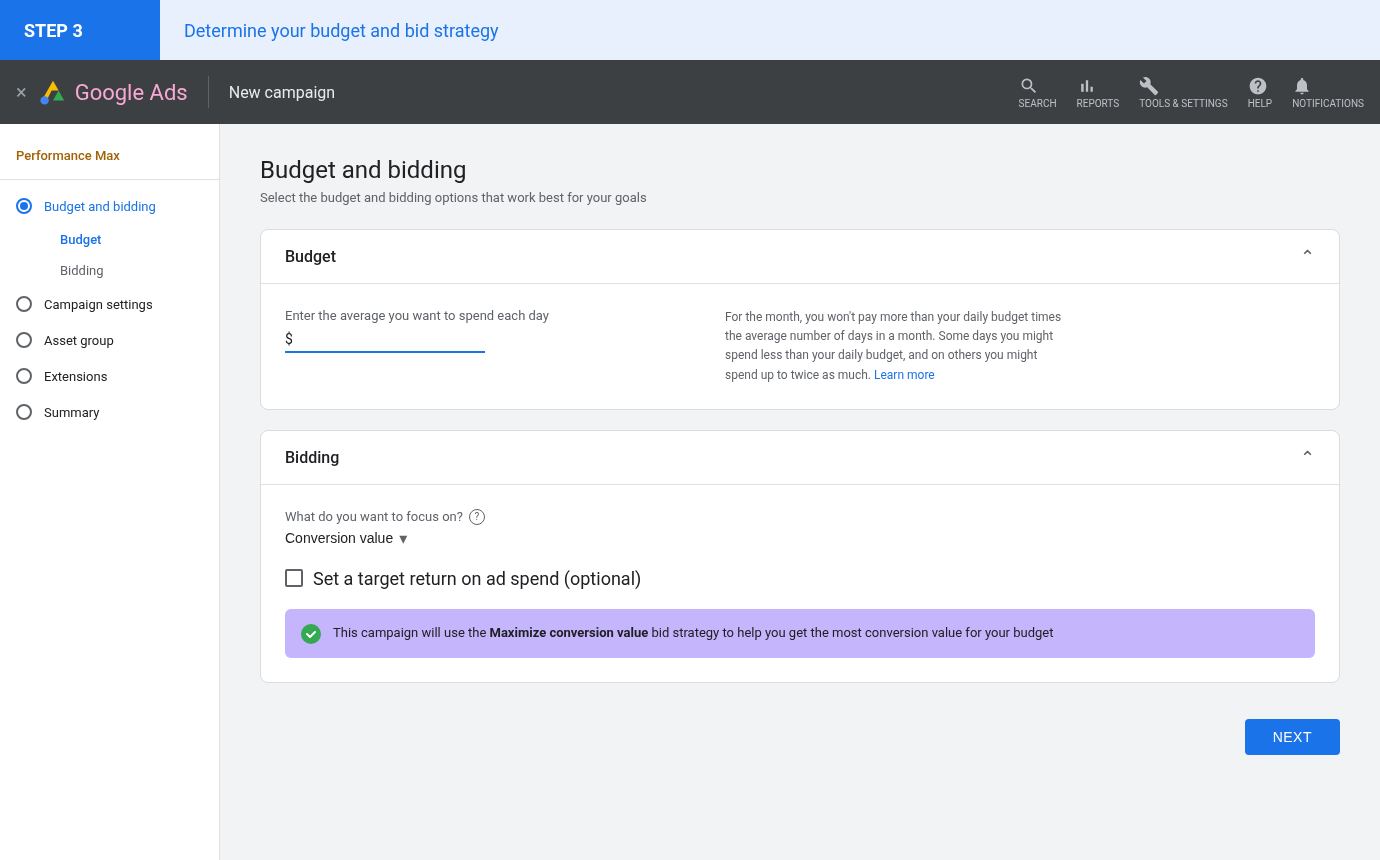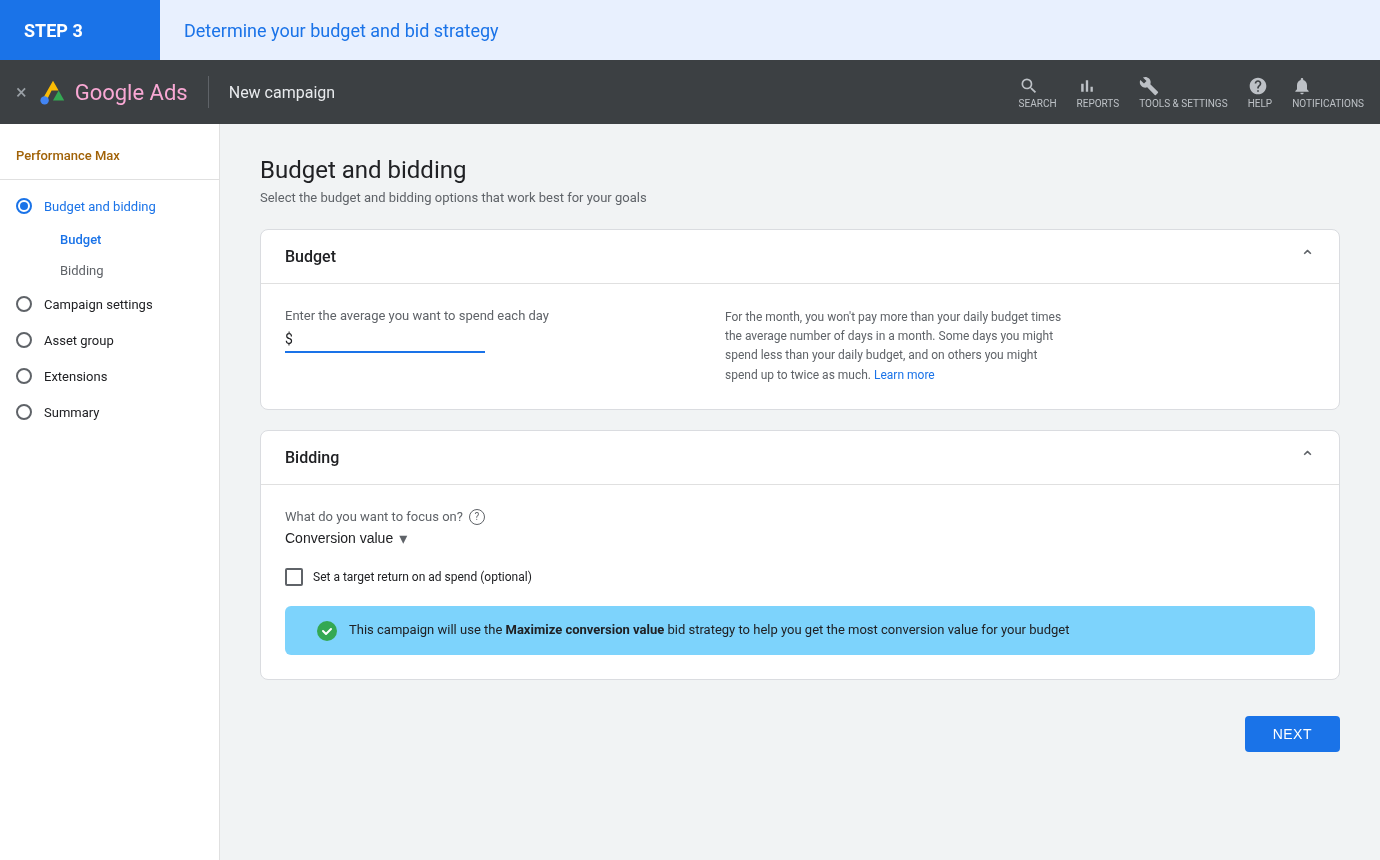--- a/index.html
+++ b/index.html
@@ -303,27 +303,27 @@
     }
     .checkbox-box {
       width: 18px;
       height: 18px;
       border: 2px solid #5f6368;
       border-radius: 2px;
       background: #fff;
       flex-shrink: 0;
     }
     .checkbox-label {
-      font-size: 12px;
+      font-size: 18px;
       color: #202124;
     }
     .info-banner {
-      background: #7dd3fc;
+      background: #c4b5fd;
       border-radius: 6px;
-      padding: 14px 32px;
+      padding: 14px 16px;
       display: flex;
       align-items: flex-start;
       gap: 12px;
     }
     .check-circle {
       width: 20px;
       height: 20px;
       border-radius: 50%;
       background: #34a853;
       display: flex;

